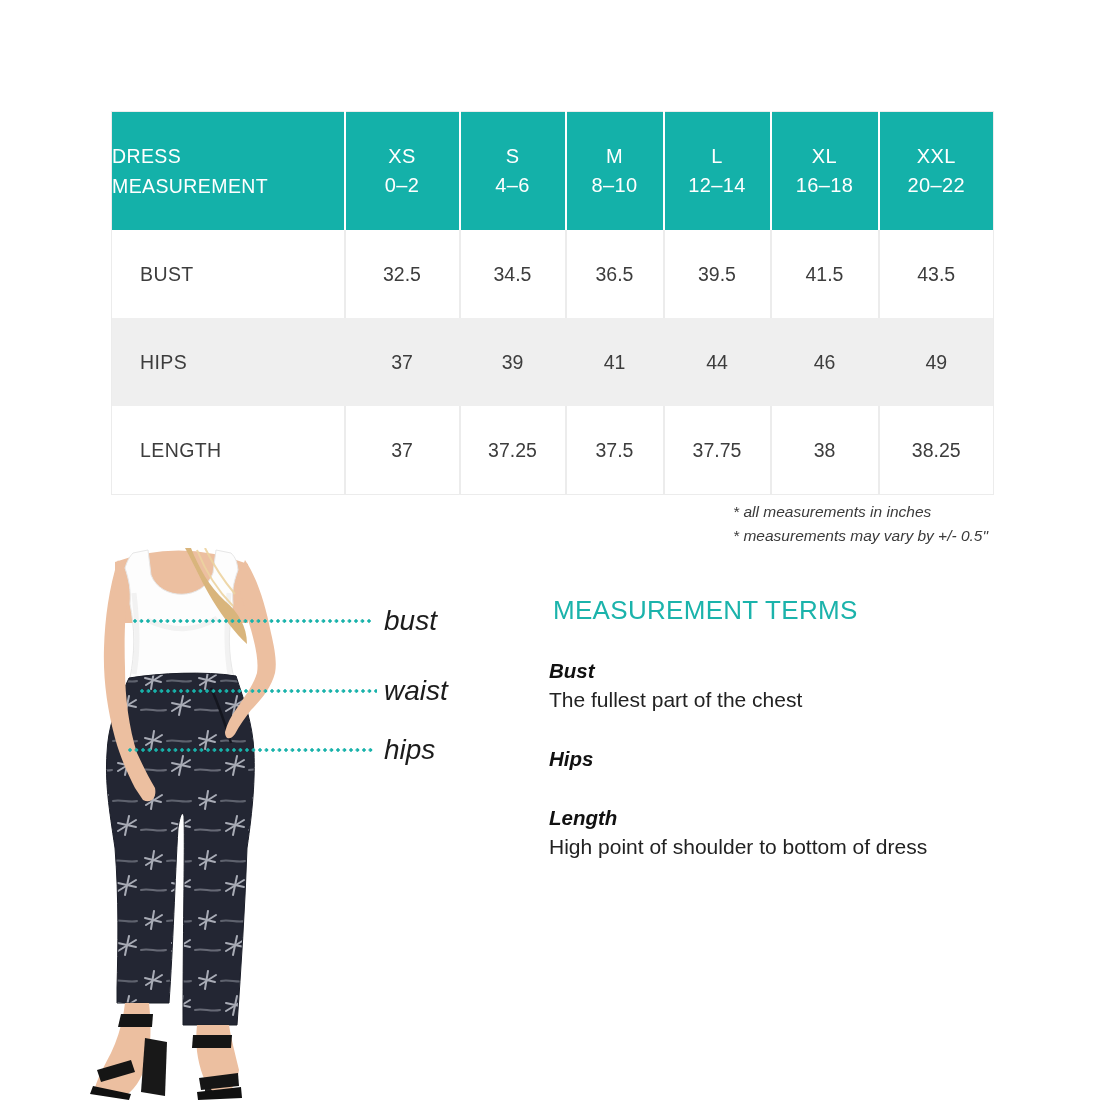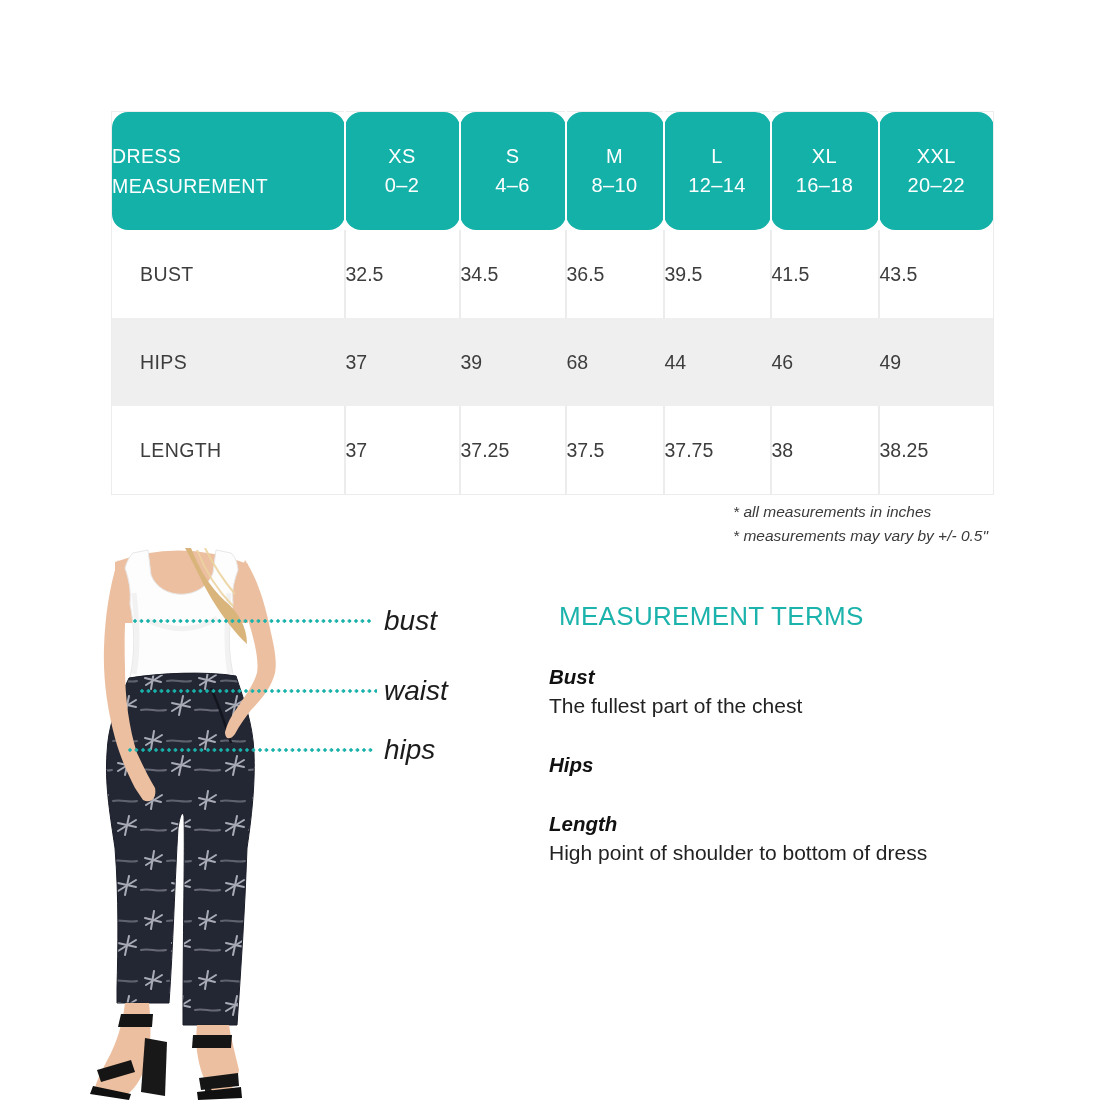--- a/index.html
+++ b/index.html
@@ -10,44 +10,44 @@
 
   
   table.size-chart {
     position:absolute; left:111px; top:111px; width:882px;
     border-collapse:collapse; table-layout:fixed;
     border:1px solid #ececec;
   }
   table.size-chart thead th {
     background:#14b1a9; color:#ffffff; font-weight:400;
     height:118px; vertical-align:middle; padding:0;
-    font-size:20px; letter-spacing:0.4px;border-radius:16px;
+    font-size:20px; letter-spacing:0.4px;
   }
   table.size-chart thead th + th { border-left:2px solid #ffffff; }
   th.corner { text-align:left; padding-left:28px; }
   .corner-inner { max-width:175px; line-height:30px; font-size:19.5px; }
   .size-code, .size-range { line-height:29px; text-align:center; }
   table.size-chart tbody td {
-    height:88px; text-align:left; font-size:19.5px; color:#3d3d3d; padding:0;
+    height:88px; text-align:center; font-size:19.5px; color:#3d3d3d; padding:0;
     background:#ffffff;
   }
   table.size-chart tbody td + td { border-left:2px solid #ececec; }
   table.size-chart tbody td.rowlabel { text-align:left; padding-left:28px; letter-spacing:0.4px; }
   table.size-chart tbody tr.gray td { background:#efefef; }
   table.size-chart tbody tr.gray td + td { border-left-color:#efefef; }
 
   
   .footnotes {
     position:absolute; top:500px; right:112px; text-align:left;
     font-style:italic; font-size:15.5px; color:#3a3a3a; line-height:24px;
   }
 
   
   .terms { position:absolute; left:549px; top:590px; width:440px; }
-  .terms-title { color:#1bb3ab; font-size:26px; letter-spacing:0.3px; font-weight:400; margin:10px; line-height:32px; }
+  .terms-title { color:#1bb3ab; font-size:26px; letter-spacing:0.3px; font-weight:400; margin:4px; line-height:32px; }
   .term-item { margin-top:30px; }
   .term-name { font-weight:bold; font-style:italic; font-size:20.5px; color:#111111; line-height:29px; }
   .term-def { font-size:21px; color:#222222; line-height:29px; }
 
   
   .model-figure { position:absolute; left:85px; top:548px; width:305px; height:552px; }
   .dotline {
     position:absolute; height:4px;
     background-image:radial-gradient(circle at 2px 2px, #18b2aa 1.5px, rgba(0,0,0,0) 1.9px);
     background-size:6.5px 4px; background-repeat:repeat-x;
@@ -116,21 +116,21 @@
         <td>34.5</td>
         <td>36.5</td>
         <td>39.5</td>
         <td>41.5</td>
         <td>43.5</td>
       </tr>
       <tr class="gray">
         <td class="rowlabel">HIPS</td>
         <td>37</td>
         <td>39</td>
-        <td>68</td>
+        <td>41</td>
         <td>44</td>
         <td>46</td>
         <td>49</td>
       </tr>
       <tr class="white">
         <td class="rowlabel">LENGTH</td>
         <td>37</td>
         <td>37.25</td>
         <td>37.5</td>
         <td>37.75</td>

